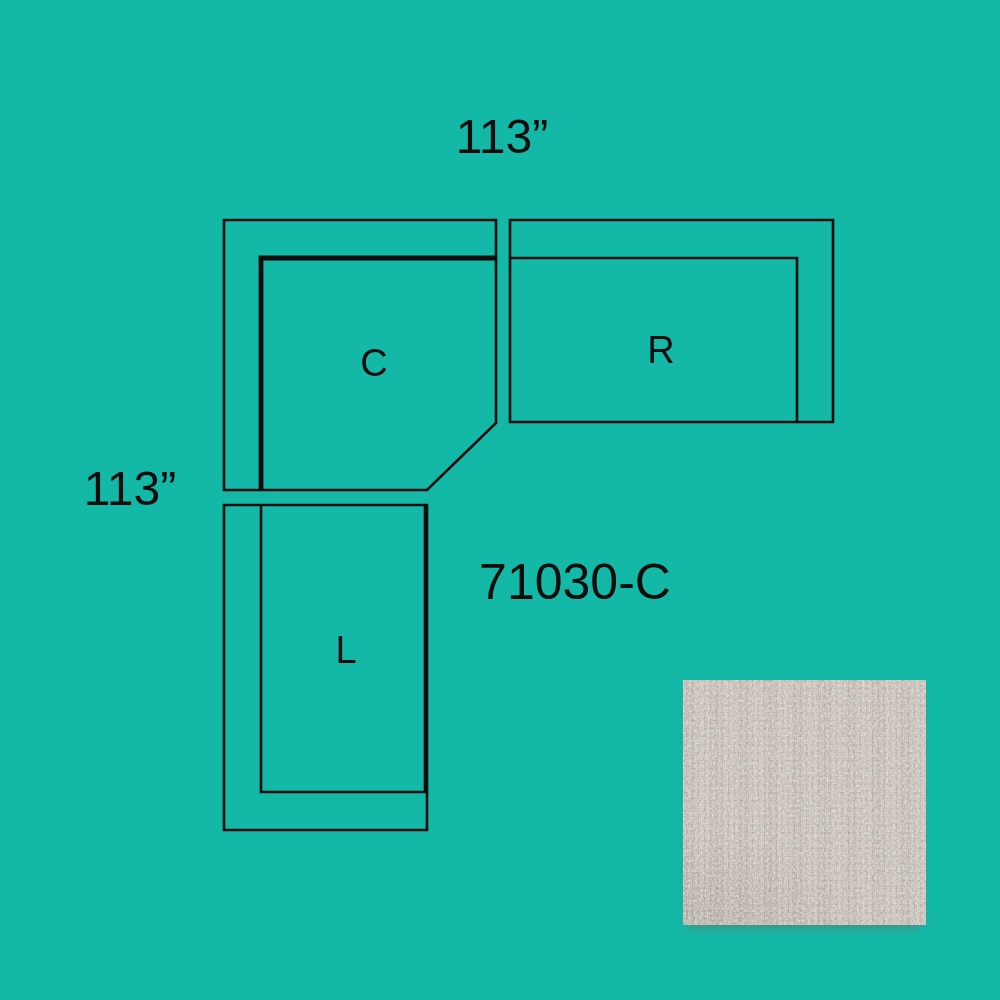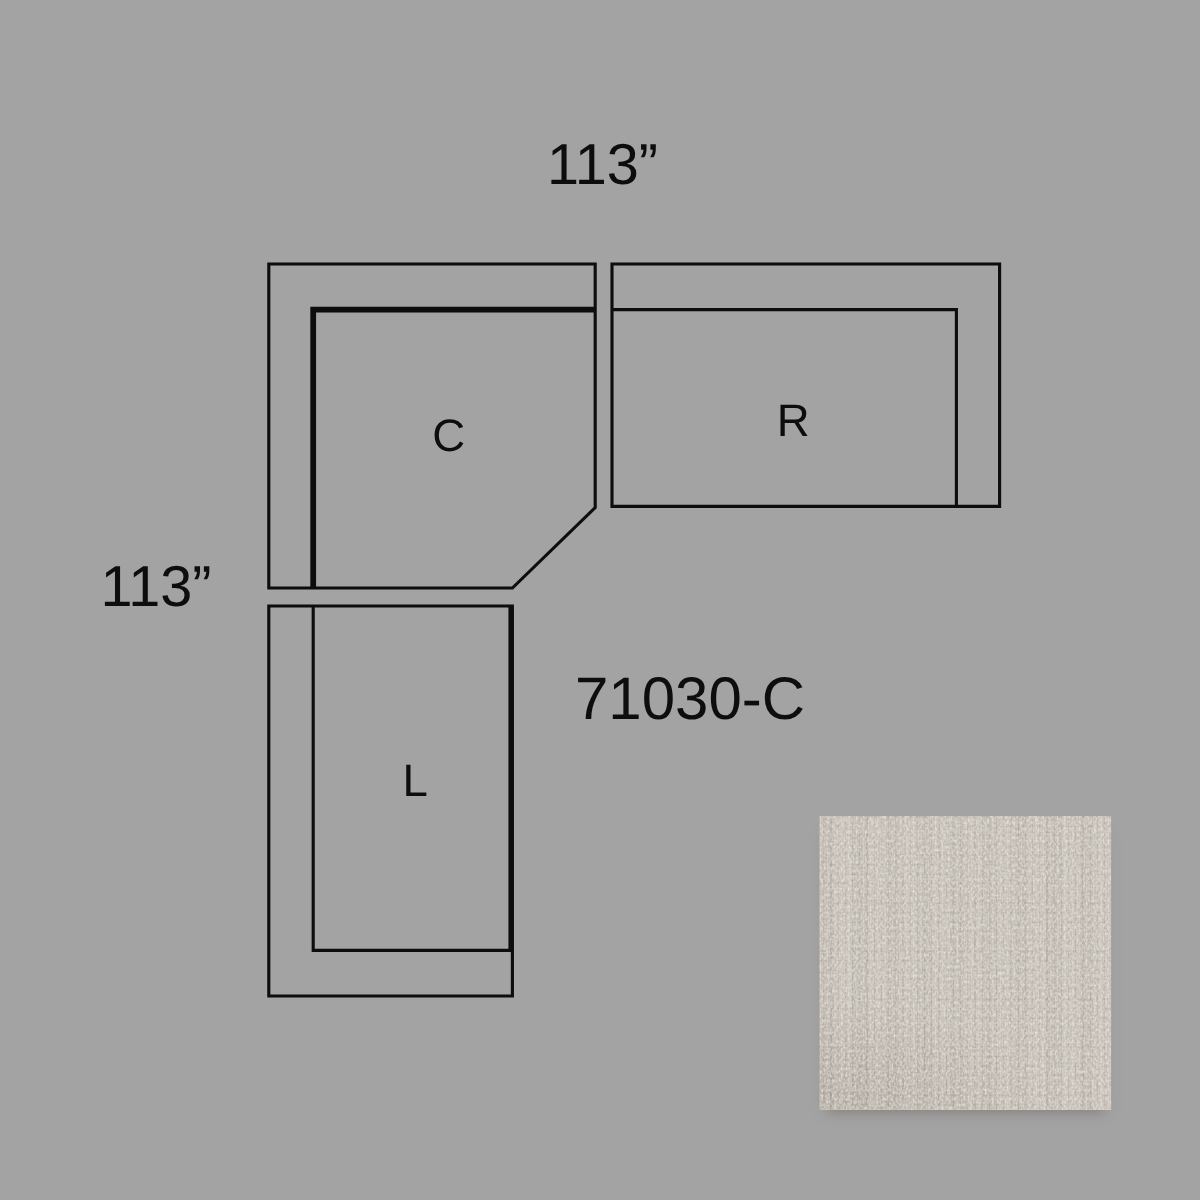--- a/index.html
+++ b/index.html
@@ -4,21 +4,21 @@
 <style>
   html, body {
     margin: 0;
     padding: 0;
     background: #ffffff;
   }
   .stage {
     position: relative;
     width: 1000px;
     height: 1000px;
-    background: #a3a3a3;
+    background: #14b8a6;
     overflow: hidden;
     font-family: "Liberation Sans", "DejaVu Sans", sans-serif;
   }
   svg.plan {
     position: absolute;
     left: 0;
     top: 0;
     width: 1000px;
     height: 1000px;
   }

